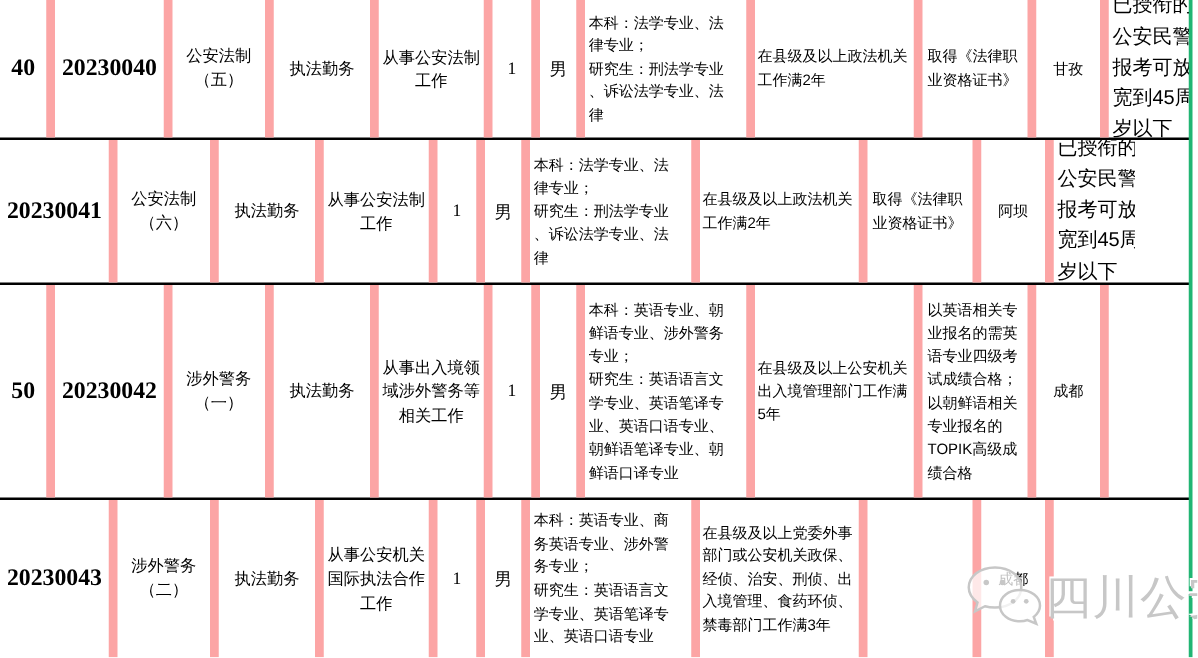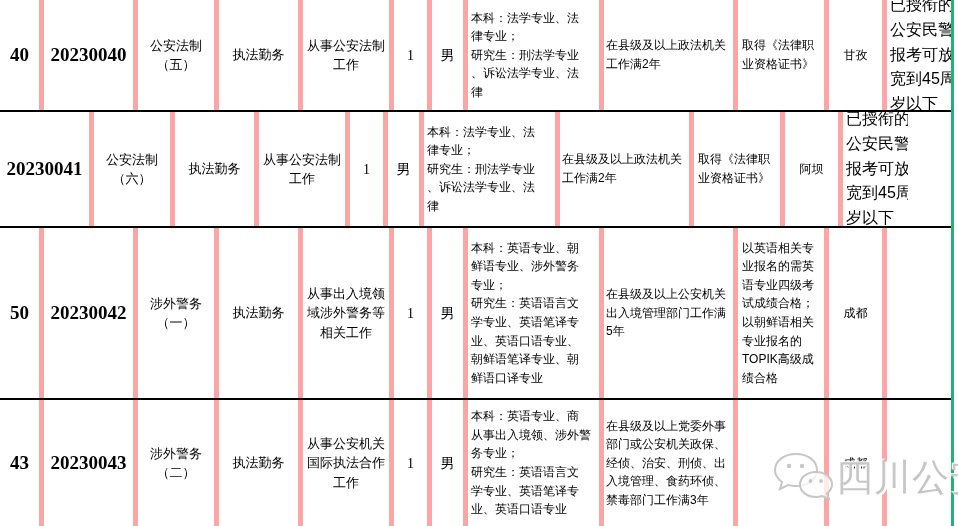--- a/index.html
+++ b/index.html
@@ -14,33 +14,33 @@
     color: #000;
   }
   .table { position: absolute; left: 0; top: 0; width: 952px; }
   .trow { display: flex; width: 952px; border-bottom: 2px solid #000; }
   .trow.last { border-bottom: none; }
   .r0 { height: 112px; }
   .r1 { height: 116px; }
   .r2 { height: 172px; }
   .r3 { height: 126px; }
   .cell {
-    border-right: 5px solid #fca5a5;
+    border-right: 7px solid #fca5a5;
     display: flex;
     align-items: center;
     justify-content: center;
     text-align: center;
     overflow: hidden;
     white-space: pre;
     font-size: 13px;
     line-height: 1.5;
   }
   .c0  { width: 44px;  font-family: "Liberation Serif", serif; font-weight: bold; font-size: 19px; }
   .c1  { width: 94px;  font-family: Liberation Serif, serif; font-weight: bold; font-size: 19px; }
-  .c2  { width: 81px; }
+  .c2  { width: 81px; font-family: Liberation Mono, monospace; }
   .c3  { width: 84px; }
   .c4  { width: 91px; }
   .c5  { width: 38px;  font-family: "Liberation Serif", serif; font-size: 14px; }
   .c6  { width: 36px;  font-size: 14px; }
   .c7  { width: 136px; justify-content: flex-start; text-align: left; font-size: 12px; line-height: 1.55; padding: 0 3px; }
   .c8  { width: 134px; justify-content: flex-start; text-align: left; font-size: 12px; line-height: 1.55; padding: 0 2px; }
   .c9  { width: 91px;  justify-content: flex-start; text-align: left; font-size: 12px; line-height: 1.55; padding: 0 4px; }
   .c10 { width: 58px;  font-size: 12px; }
   .c11 { width: 65px;  justify-content: flex-start; text-align: left; font-size: 16px; line-height: 1.55; padding: 0 3px; border-right: none; }
   .page-break-line {
@@ -152,32 +152,31 @@
 试成绩合格；
 以朝鲜语相关
 专业报名的
 TOPIK高级成
 绩合格</div>
       <div class="cell c10">成都</div>
       <div class="cell c11"></div>
     </div>
 
     <div class="trow r3 last">
-      <div class="cell c0">43</div>
       <div class="cell c1">20230043</div>
       <div class="cell c2">涉外警务
 （二）</div>
       <div class="cell c3">执法勤务</div>
       <div class="cell c4">从事公安机关
 国际执法合作
 工作</div>
       <div class="cell c5">1</div>
       <div class="cell c6">男</div>
       <div class="cell c7">本科：英语专业、商
-从事出入境领、涉外警
+务英语专业、涉外警
 务专业；
 研究生：英语语言文
 学专业、英语笔译专
 业、英语口语专业</div>
       <div class="cell c8">在县级及以上党委外事
 部门或公安机关政保、
 经侦、治安、刑侦、出
 入境管理、食药环侦、
 禁毒部门工作满3年</div>
       <div class="cell c9"></div>

